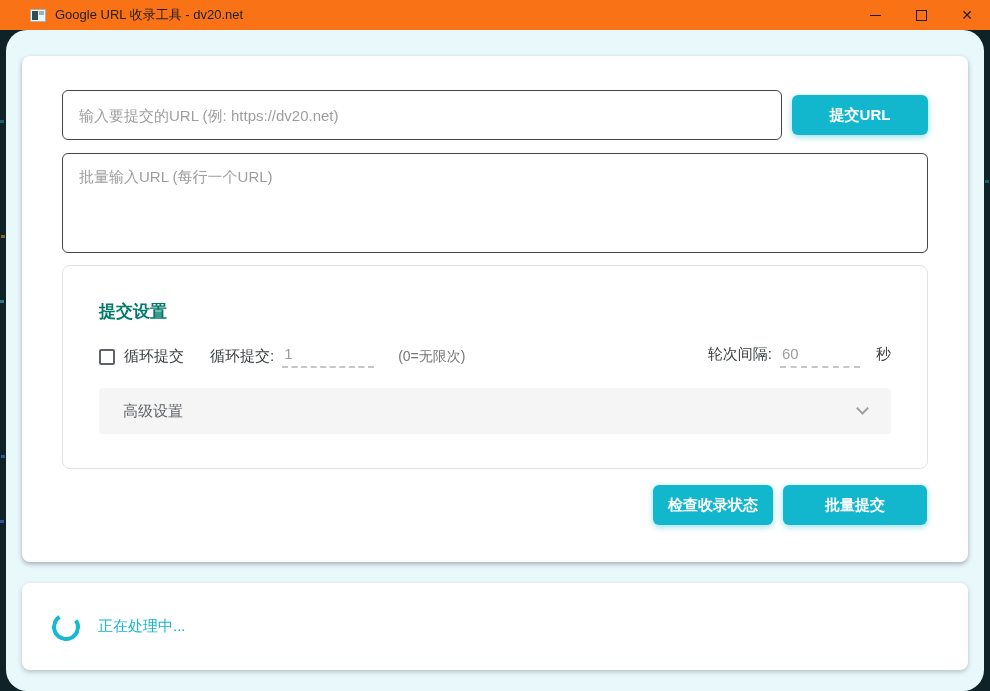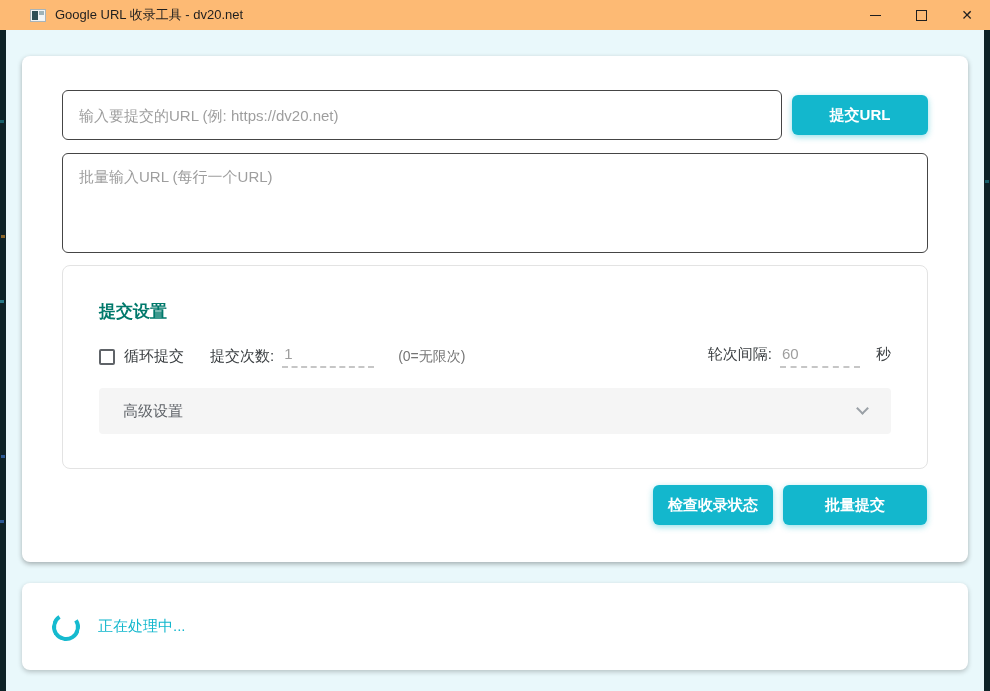--- a/index.html
+++ b/index.html
@@ -7,39 +7,40 @@
   body {
     width:990px; height:691px; position:relative; overflow:hidden;
     background:#0e2227;
     font-family:"Liberation Sans","DejaVu Sans",sans-serif;
   }
   .speck { position:absolute; width:4px; height:3px; opacity:.8; }
 
   
   .titlebar {
     position:absolute; left:0; top:0; width:990px; height:30px;
-    background:#fdba74; display:flex; align-items:center; z-index:10;
+    background:#f97316; display:flex; align-items:center; z-index:10;
   }
   .app-icon {
     width:16px; height:13px; margin-left:30px; position:relative;
     background:#f1f4f5; border:1px solid #a9b4b8;
   }
   .app-icon .ic-left  { position:absolute; left:1px; top:1px; width:6px; height:9px; background:#2d4f56; }
   .app-icon .ic-right { position:absolute; right:1px; top:1px; width:5px; height:4px; background:#9fb3b8; }
   .title-text { margin-left:9px; font-size:13px; color:#1f1f1f; }
   .win-controls { margin-left:auto; display:flex; height:30px; }
   .win-btn { width:46px; height:30px; display:flex; align-items:center; justify-content:center; cursor:pointer; }
   .icon-min { width:11px; height:1px; background:#1f1f1f; }
   .icon-max { width:11px; height:11px; border:1px solid #1f1f1f; background:transparent; }
   .icon-close { font-size:14px; color:#1f1f1f; line-height:1; }
 
   
   .app-bg {
     position:absolute; left:6px; top:30px; width:978px; height:661px;
     background:#e9f8fb;
+    border-radius:21px;
   }
 
   
   .main-card {
     position:absolute; left:22px; top:56px; width:946px; height:506px;
     background:#fff; border-radius:8px;
     box-shadow:0 2px 5px rgba(0,0,0,0.30);
   }
   .url-row {
     position:absolute; left:40px; right:40px; top:34px; height:50px;
@@ -163,21 +164,21 @@
     </div>
 
     <textarea class="batch-area" placeholder="批量输入URL (每行一个URL)" style=""></textarea>
 
     <div class="settings-card">
       <div class="settings-title">提交设置</div>
 
       <div class="settings-row">
         <span class="cb"></span>
         <span class="cb-label">循环提交</span>
-        <span class="count-label">提交次数:</span>
+        <span class="count-label">循环提交:</span>
         <input class="dashed-input count-input" type="text" value="1" style="">
         <span class="hint">(0=无限次)</span>
 
         <span class="right-group">
           <span class="interval-label">轮次间隔:</span>
           <input class="dashed-input interval-input" type="text" value="60" style="">
           <span class="unit">秒</span>
         </span>
       </div>
 

